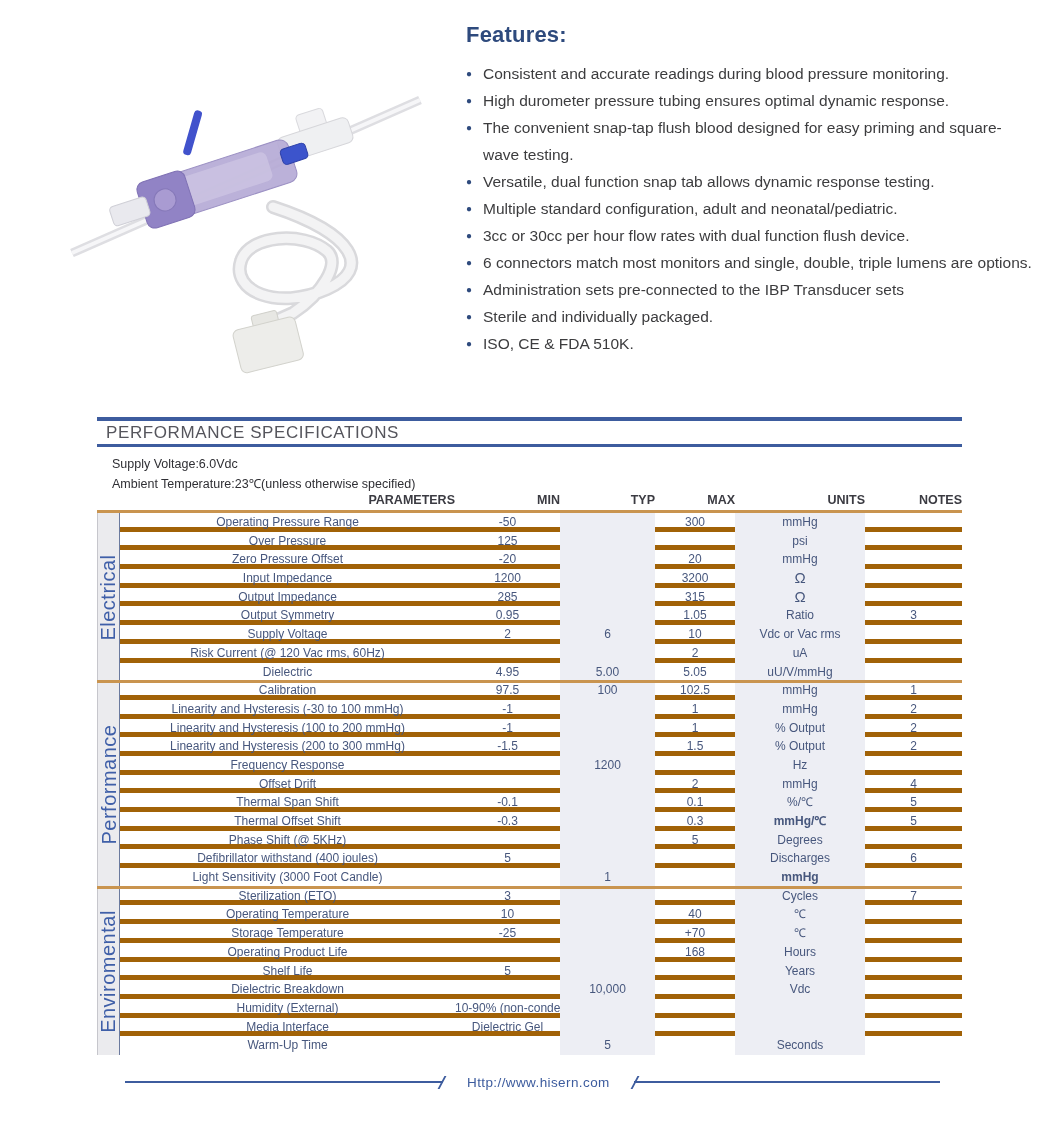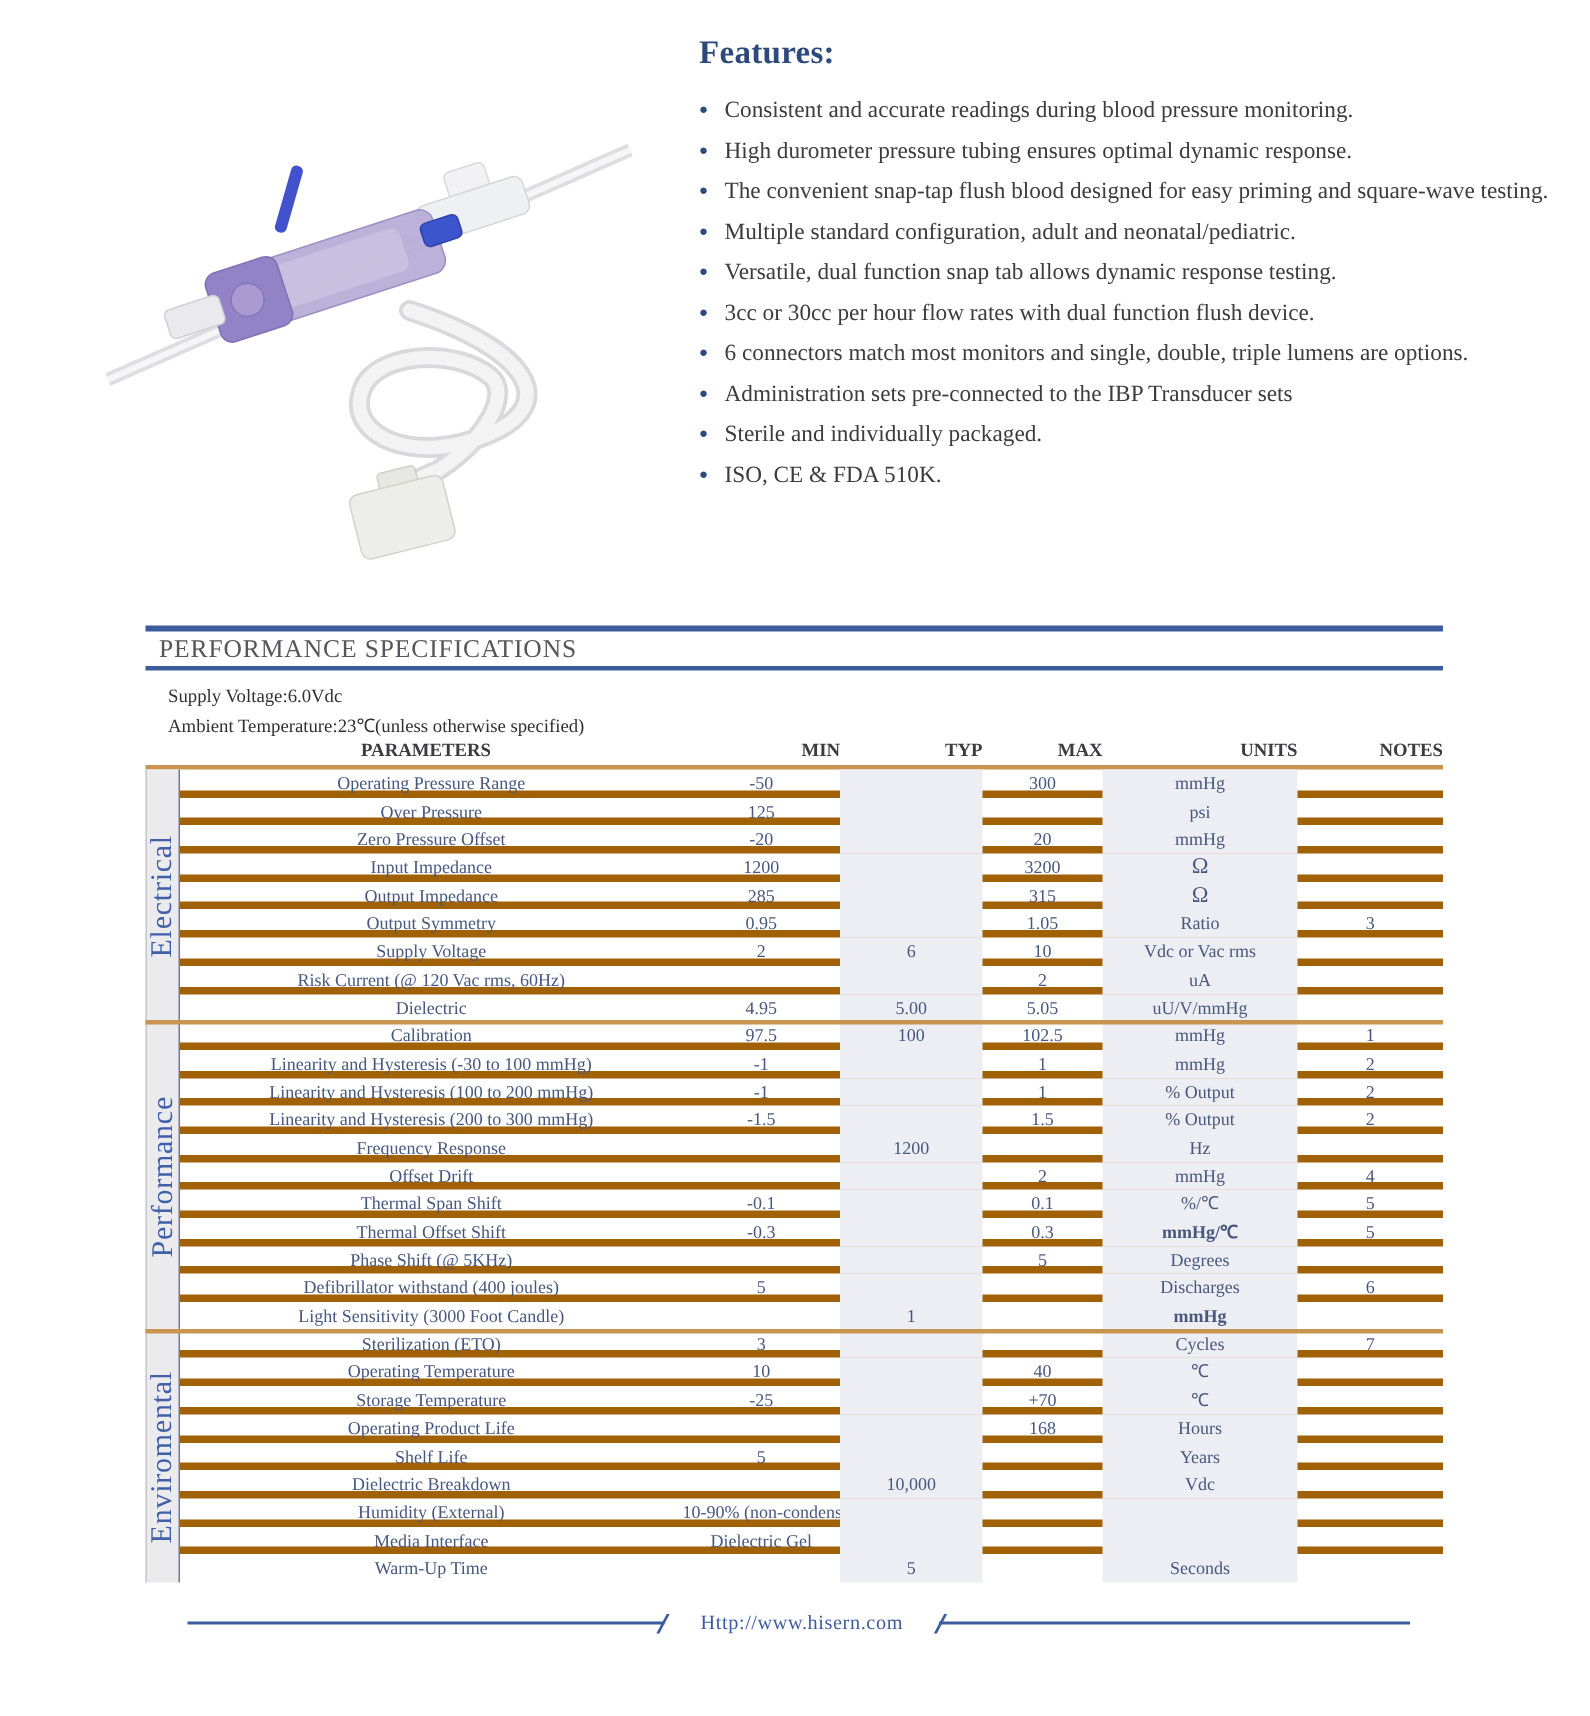--- a/index.html
+++ b/index.html
@@ -1,17 +1,17 @@
 <!DOCTYPE html>
 <html><head>
 <meta charset="utf-8">
 <style>
   html,body{margin:0;padding:0;background:#ffffff;}
   #page{position:relative;width:1060px;height:1144px;background:#ffffff;overflow:hidden;
-        font-family:Liberation Serif, serif;}
+        font-family:Liberation Sans, sans-serif;}
 
   
   #product{position:absolute;left:35px;top:55px;width:400px;height:330px;}
 
   
   #features{position:absolute;left:466px;top:22px;width:570px;}
   #features h2{margin:0 0 12px 0;font-size:22px;font-weight:bold;color:#2e4a7d;letter-spacing:0.2px;}
   #features ul{list-style:none;margin:0;padding:0;}
   #features li{position:relative;padding-left:17px;font-size:15.5px;line-height:27px;color:#3c3c3e;}
   #features li::before{content:"●";position:absolute;left:0;top:0;font-size:10px;color:#2e4a7d;}
@@ -22,21 +22,21 @@
   #bar-under{top:444px;height:3px;}
   #spec-title{position:absolute;left:106px;top:423px;font-size:17px;color:#55555c;letter-spacing:0.6px;}
   .condition{position:absolute;left:112px;font-size:12.5px;color:#2f2f34;}
   #cond-0{top:457px;} #cond-1{top:475px;}
 
   
   #spec-header{position:absolute;left:97px;top:491px;width:865px;height:18px;display:grid;
                grid-template-columns:358px 105px 95px 80px 130px 97px;align-items:center;
                font-size:12.5px;font-weight:bold;color:#3b3b42;}
   #spec-header .h{text-align:right;}
-  #spec-header .h.first{text-align:center;padding-left:16px;}
+  #spec-header .h.first{text-align:right;padding-left:16px;}
 
   #spec-table{position:absolute;left:97px;top:510px;width:865px;border-top:3px solid #c9944f;}
   #rows{margin-left:23px;}
   .row{display:grid;grid-template-columns:335px 105px 95px 80px 130px 97px;height:18.7px;
        align-items:center;border-bottom:5px solid #a16207;font-size:12px;color:#47577d;box-sizing:border-box;}
   .row.last{border-bottom:none;}
   .cell{text-align:center;white-space:nowrap;line-height:18.7px;height:18.7px;}
   .cell.typ{background:#edeef4;}
   .cell.units{background:#edeef4;}
   .cell.units.big{font-size:15px;}
@@ -92,22 +92,22 @@
       <rect x="200" y="268" width="64" height="44" rx="6" fill="#ededea" stroke="#d2d2cc"></rect>
     </g>
   </svg>
 
   <div id="features">
     <h2>Features:</h2>
     <ul id="features-list">
         <li>Consistent and accurate readings during blood pressure monitoring.</li>
         <li>High durometer pressure tubing ensures optimal dynamic response.</li>
         <li>The convenient snap-tap flush blood designed for easy priming and square-wave testing.</li>
+        <li>Versatile, dual function snap tab allows dynamic response testing.</li>
         <li>Multiple standard configuration, adult and neonatal/pediatric.</li>
-        <li>Versatile, dual function snap tab allows dynamic response testing.</li>
         <li>3cc or 30cc per hour flow rates with dual function flush device.</li>
         <li>6 connectors match most monitors and single, double, triple lumens are options.</li>
         <li>Administration sets pre-connected to the IBP Transducer sets</li>
         <li>Sterile and individually packaged.</li>
         <li>ISO, CE &amp; FDA 510K.</li>
       </ul>
   </div>
 
   <div id="bar-top" class="bar"></div>
   <div id="spec-title">PERFORMANCE SPECIFICATIONS</div>

